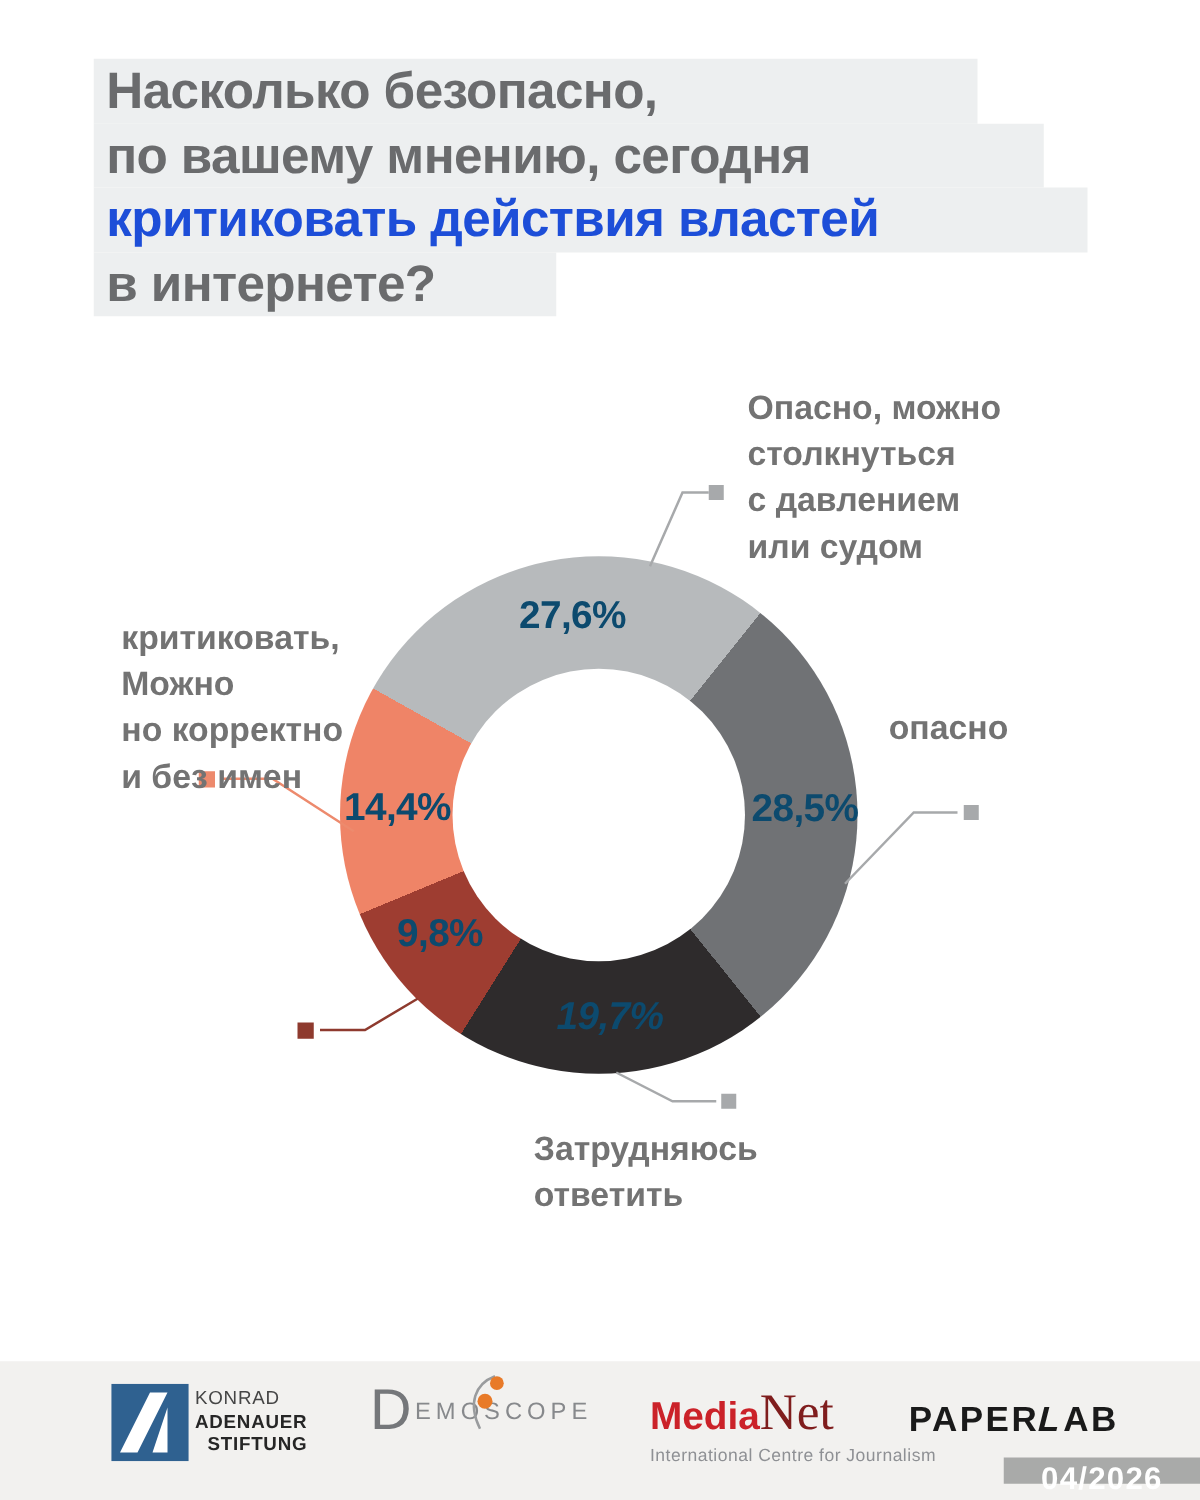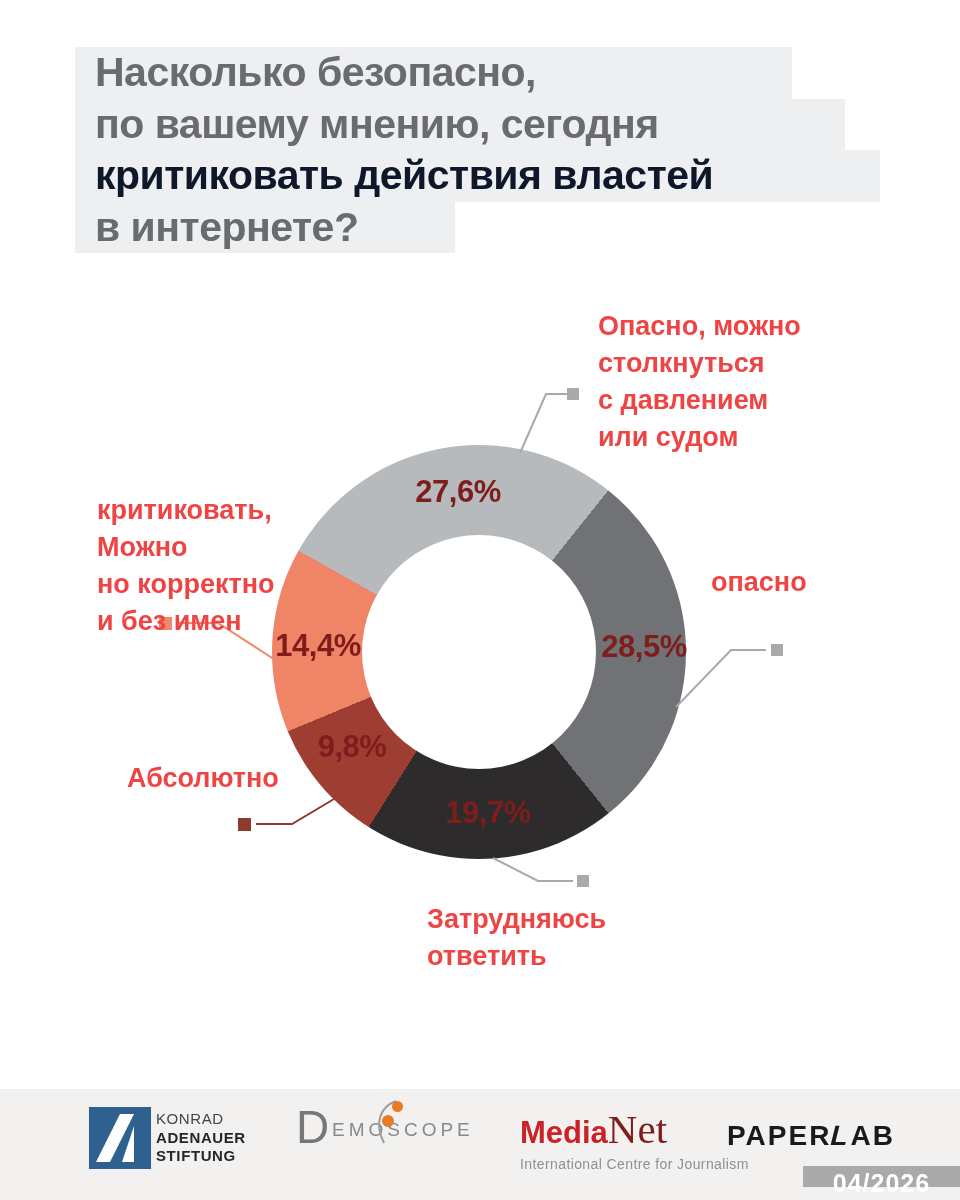--- a/index.html
+++ b/index.html
@@ -5,59 +5,59 @@
   html,body{margin:0;padding:0;}
   body{
     width:960px;height:1200px;position:relative;overflow:hidden;
     background:#ffffff;
     font-family:"Liberation Sans","DejaVu Sans",sans-serif;
   }
   
   .title-block{position:absolute;left:75px;top:47px;}
   .title-row{
     background:#edeff0;height:51.5px;line-height:51.5px;
-    padding-left:20px;white-space:nowrap;
+    padding-left:10px;white-space:nowrap;
     font-weight:800;font-size:41px;letter-spacing:-0.5px;
   }
   .w1{width:697px;} .w2{width:750px;} .w3{width:785px;} .w4{width:360px;}
-  .t-gray{color:#6a6b6d;} .t-accent{color:#0f172a;}
+  .t-gray{color:#6a6b6d;} .t-accent{color:#1d4ed8;}
   
   .donut{
     position:absolute;left:272px;top:445px;width:414px;height:414px;
     border-radius:50%;
   }
   .donut-hole{
     position:absolute;left:362px;top:535px;width:234px;height:234px;
     border-radius:50%;background:#ffffff;
   }
   .pct{
     position:absolute;transform:translate(-50%,-50%);
-    color:#7f1d1d;font-weight:700;font-size:31px;letter-spacing:-0.5px;
+    color:#0c4a6e;font-weight:700;font-size:31px;letter-spacing:-0.5px;
     white-space:nowrap;
   }
   .pct0{left:458px;top:492px;} .pct1{left:644px;top:647px;}
-  .pct2{left:488px;top:813px;} .pct3{left:352px;top:747px;}
+  .pct2{left:488px;top:813px;font-style:italic;} .pct3{left:352px;top:747px;}
   .pct4{left:318px;top:646px;}
   
   .callout{
-    position:absolute;color:#ef4444;font-size:27px;font-weight:600;
+    position:absolute;color:#737373;font-size:27px;font-weight:600;
     line-height:37px;white-space:nowrap;
   }
   .co-top{left:598px;top:308px;}
   .co-right{left:711px;top:564px;}
   .co-left{left:97px;top:492px;}
   .co-bleft{left:127px;top:760px;}
   .co-bottom{left:427px;top:901px;}
   .leader-svg{position:absolute;left:0;top:0;pointer-events:none;}
   
   .footer{position:absolute;left:0;top:1089px;width:960px;height:111px;background:#f2f1ef;}
   .kas-mark{position:absolute;left:89px;top:18px;width:62px;height:62px;}
   .kas-text{position:absolute;left:156px;top:21px;font-size:15px;line-height:18.5px;letter-spacing:0.6px;color:#262626;}
   .kas-text .l1{font-weight:400;color:#454545;}
-  .kas-text .l2,.kas-text .l3{font-weight:700;}
+  .kas-text .l2,.kas-text .l3{font-weight:700;text-align:right;}
   .demo-d{position:absolute;left:296px;top:16px;font-size:46px;line-height:44px;font-weight:400;color:#75777a;}
   .demo-rest{position:absolute;left:332px;top:30px;font-size:19px;font-weight:400;letter-spacing:4px;color:#87898c;}
   .demo-dot1{position:absolute;left:392px;top:12px;width:11px;height:11px;border-radius:50%;background:#e87a28;}
   .demo-dot2{position:absolute;left:382px;top:26px;width:12px;height:12px;border-radius:50%;background:#e87a28;}
   .demo-swoosh{position:absolute;left:368px;top:10px;}
   .medianet{position:absolute;left:520px;top:16px;white-space:nowrap;}
   .mn1{font-size:31px;font-weight:700;color:#cb2229;}
   .mn2{font-size:41px;font-weight:400;color:#7f1d1d;font-family:Liberation Serif, serif;}
   .mn-sub{display:block;font-size:14px;color:#8e9094;letter-spacing:0.4px;margin-top:3px;}
   .paperlab{position:absolute;left:727px;top:31px;font-size:28px;font-weight:700;letter-spacing:2px;color:#1a1a1a;white-space:nowrap;}
@@ -113,21 +113,20 @@
 <div class="callout co-right">
   <div>опасно</div>
 </div>
 <div class="callout co-left">
   <div>критиковать,</div>
   <div>Можно</div>
   <div>но корректно</div>
   <div>и без имен</div>
 </div>
 <div class="callout co-bleft">
-  <div>Абсолютно</div>
 </div>
 <div class="callout co-bottom">
   <div>Затрудняюсь</div>
   <div>ответить</div>
 </div>
 
 <div class="footer">
 
   <svg class="kas-mark" viewBox="0 0 62 62">
     <rect x="0" y="0" width="62" height="62" fill="#2f6190"></rect>

